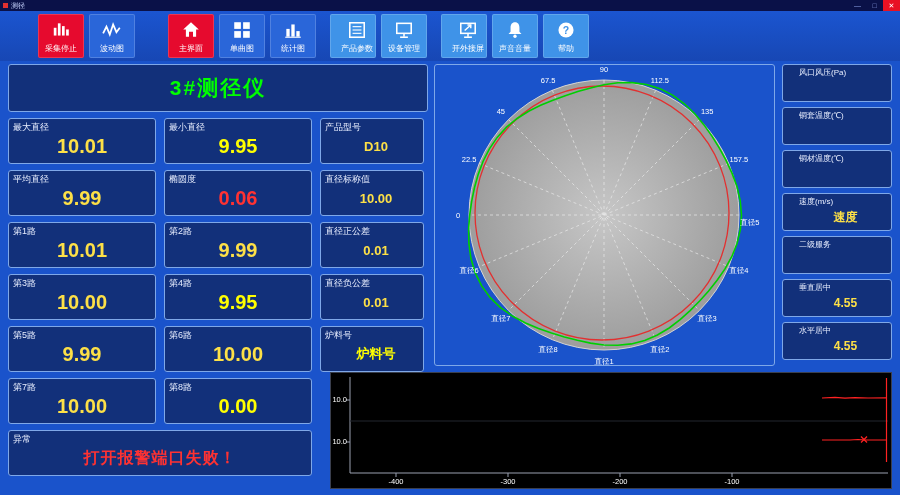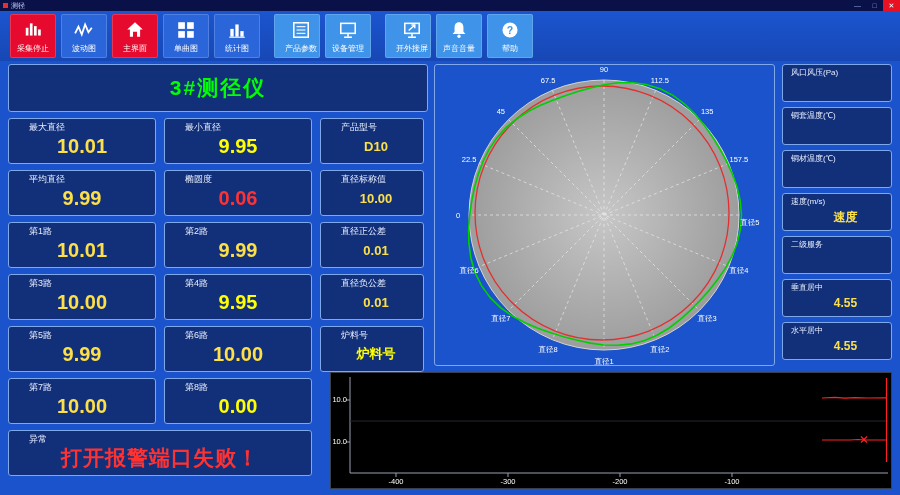--- a/index.html
+++ b/index.html
@@ -19,53 +19,53 @@
   .win-btn { width:17px; text-align:center; font-size:7px; line-height:11px;
     color:#8fa3e8; cursor:pointer; }
   .win-btn.close { background:#e81123; color:#fff; }
   
   .toolbar { position:absolute; top:11px; left:0; right:0; height:50px;
     display:flex; align-items:center; padding-left:10px;
     background:linear-gradient(#1b55d0,#1747b4); }
   .tb-btn { width:46px; height:44px; margin-right:5px; border-radius:2px;
     display:flex; flex-direction:column; align-items:center; justify-content:center;
     cursor:pointer; box-shadow:inset 0 0 0 1px rgba(255,255,255,.18); flex:none; }
-  .tb-btn.red   { background:#e60a2e; }
+  .tb-btn.red   { background:#e60a2e;margin-left:28px; }
   .tb-btn.blue  { background:#2a66d9; }
   .tb-btn.light { background:#3f93e8; }
   .tb-btn.gap-left { margin-left:9px;padding-left:8px; }
   .tb-icon { height:22px; display:flex; align-items:center; justify-content:center; }
   .tb-label { font-size:8px; color:#fff; margin-top:2px; white-space:nowrap; }
   
   .gauge-panel { position:absolute; left:8px; top:64px; width:420px; }
   .gauge-title { height:48px; border:1px solid #7fa8e8; background:#12307a;
     color:#00ff00; font-size:21px; font-weight:bold; letter-spacing:2px;
     display:flex; align-items:center; justify-content:center; border-radius:3px; }
   .gauge-grid { margin-top:6px; display:grid;
     grid-template-columns:148px 148px 104px; grid-auto-rows:46px; gap:6px 8px; }
   .field { border:1px solid #7fa8e8; background:#12307a; border-radius:3px;
-    position:relative; padding:2px 20px; }
+    position:relative; padding:2px 4px; }
   .f-label { font-size:9px; color:#e8eeff; white-space:nowrap; }
   .f-value { position:absolute; left:0; right:0; top:11px; bottom:1px;
     display:flex; align-items:center; justify-content:center; font-weight:bold; }
   .field.large .f-value { font-size:20px; }
   .field.small .f-value { font-size:13px;margin-left:8px; }
   .field.alarm { grid-column:span 2; }
-  .field.alarm .f-value { font-size:21px; letter-spacing:1px; }
+  .field.alarm .f-value { font-size:16px; letter-spacing:1px; }
   .green  { color:#fde047; }
   .yellow { color:#ffff00; }
   .red    { color:#ff3232; }
   
   .polar-wrap { position:absolute; left:434px; top:64px; width:341px; height:302px;
     border:1px solid #7fa8e8; border-radius:3px; background:#1a53cb; overflow:hidden; }
   
   .right-panel { position:absolute; left:782px; top:64px; width:110px;
     display:flex; flex-direction:column; gap:5px; }
   .rfield { height:38px; border:1px solid #7fa8e8; background:#12307a;
-    border-radius:3px; padding:2px 8px; position:relative; flex:none; }
+    border-radius:3px; padding:2px 16px; position:relative; flex:none; }
   .rfield .f-label { font-size:8px; }
   .rfield .f-value { top:11px; bottom:1px; font-size:12px;margin-left:17px; }
   
   .bottom-chart { position:absolute; left:330px; top:372px; }
   svg text { font-family:"Liberation Sans", sans-serif; }
 </style>
 </head>
 <body>
 
 <div class="titlebar">

